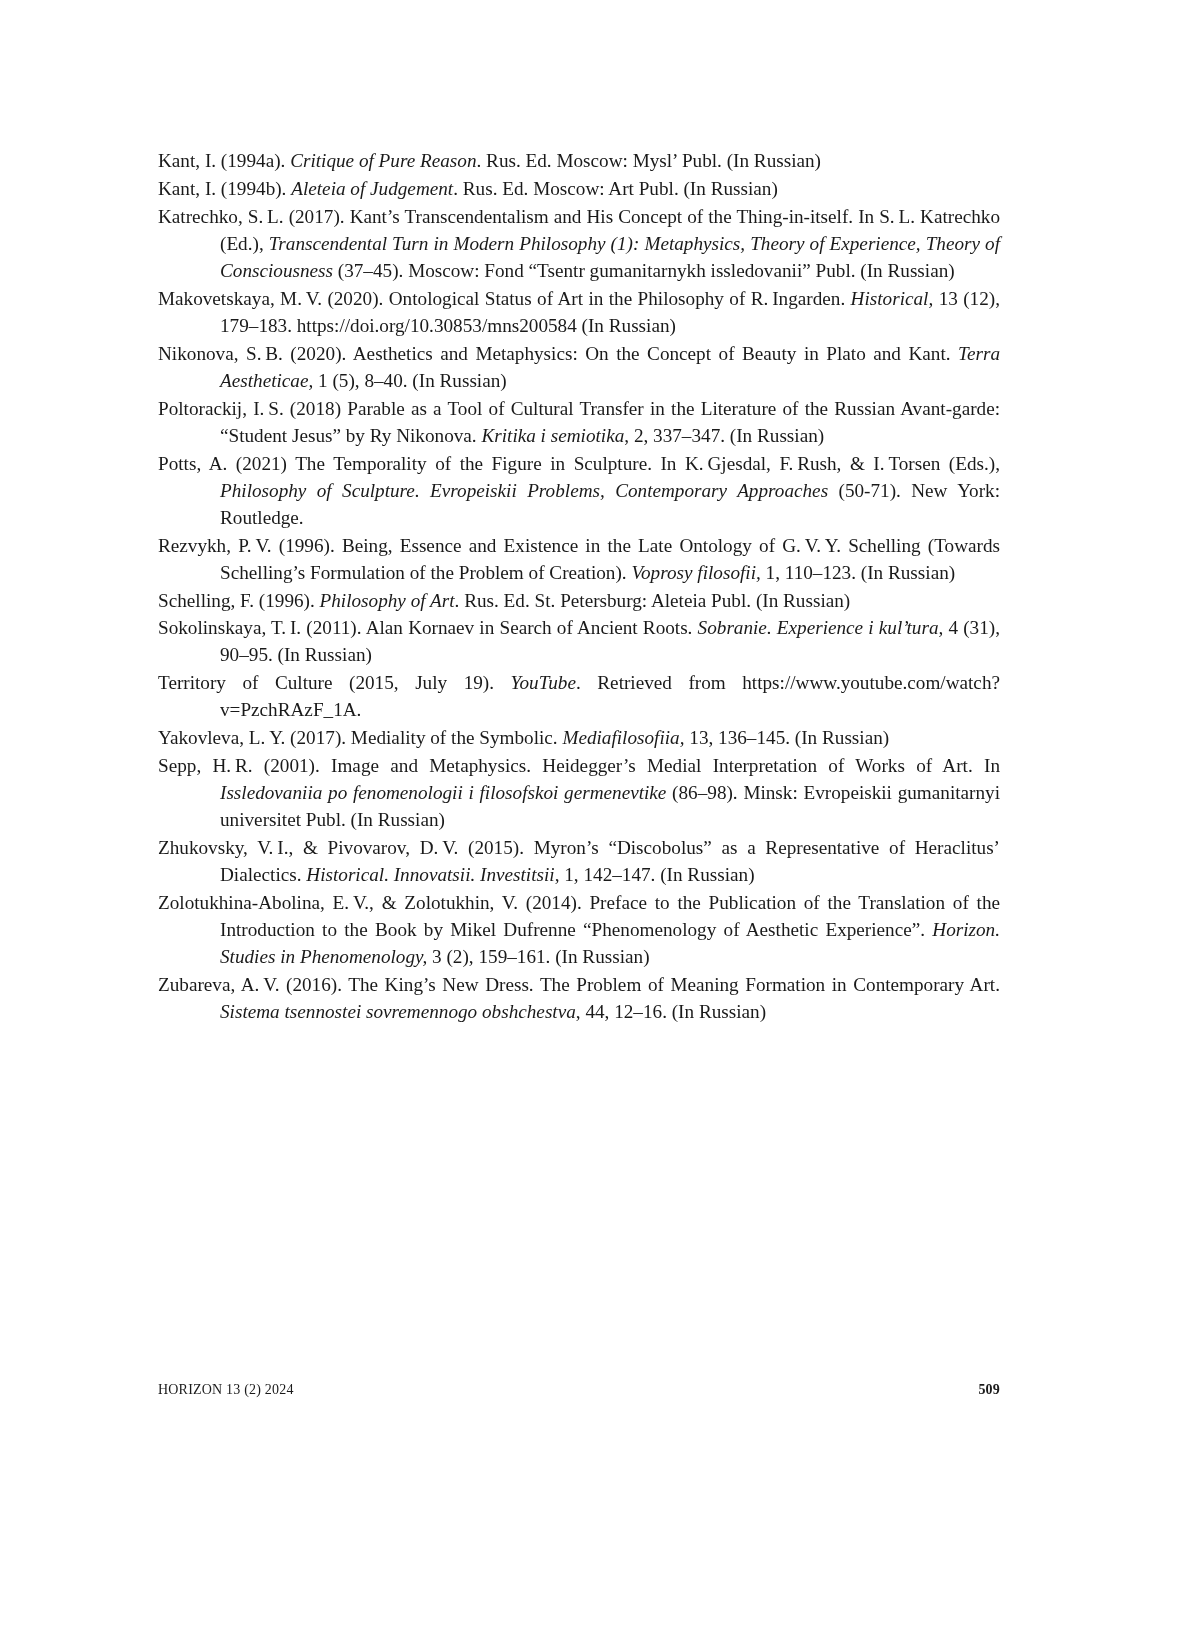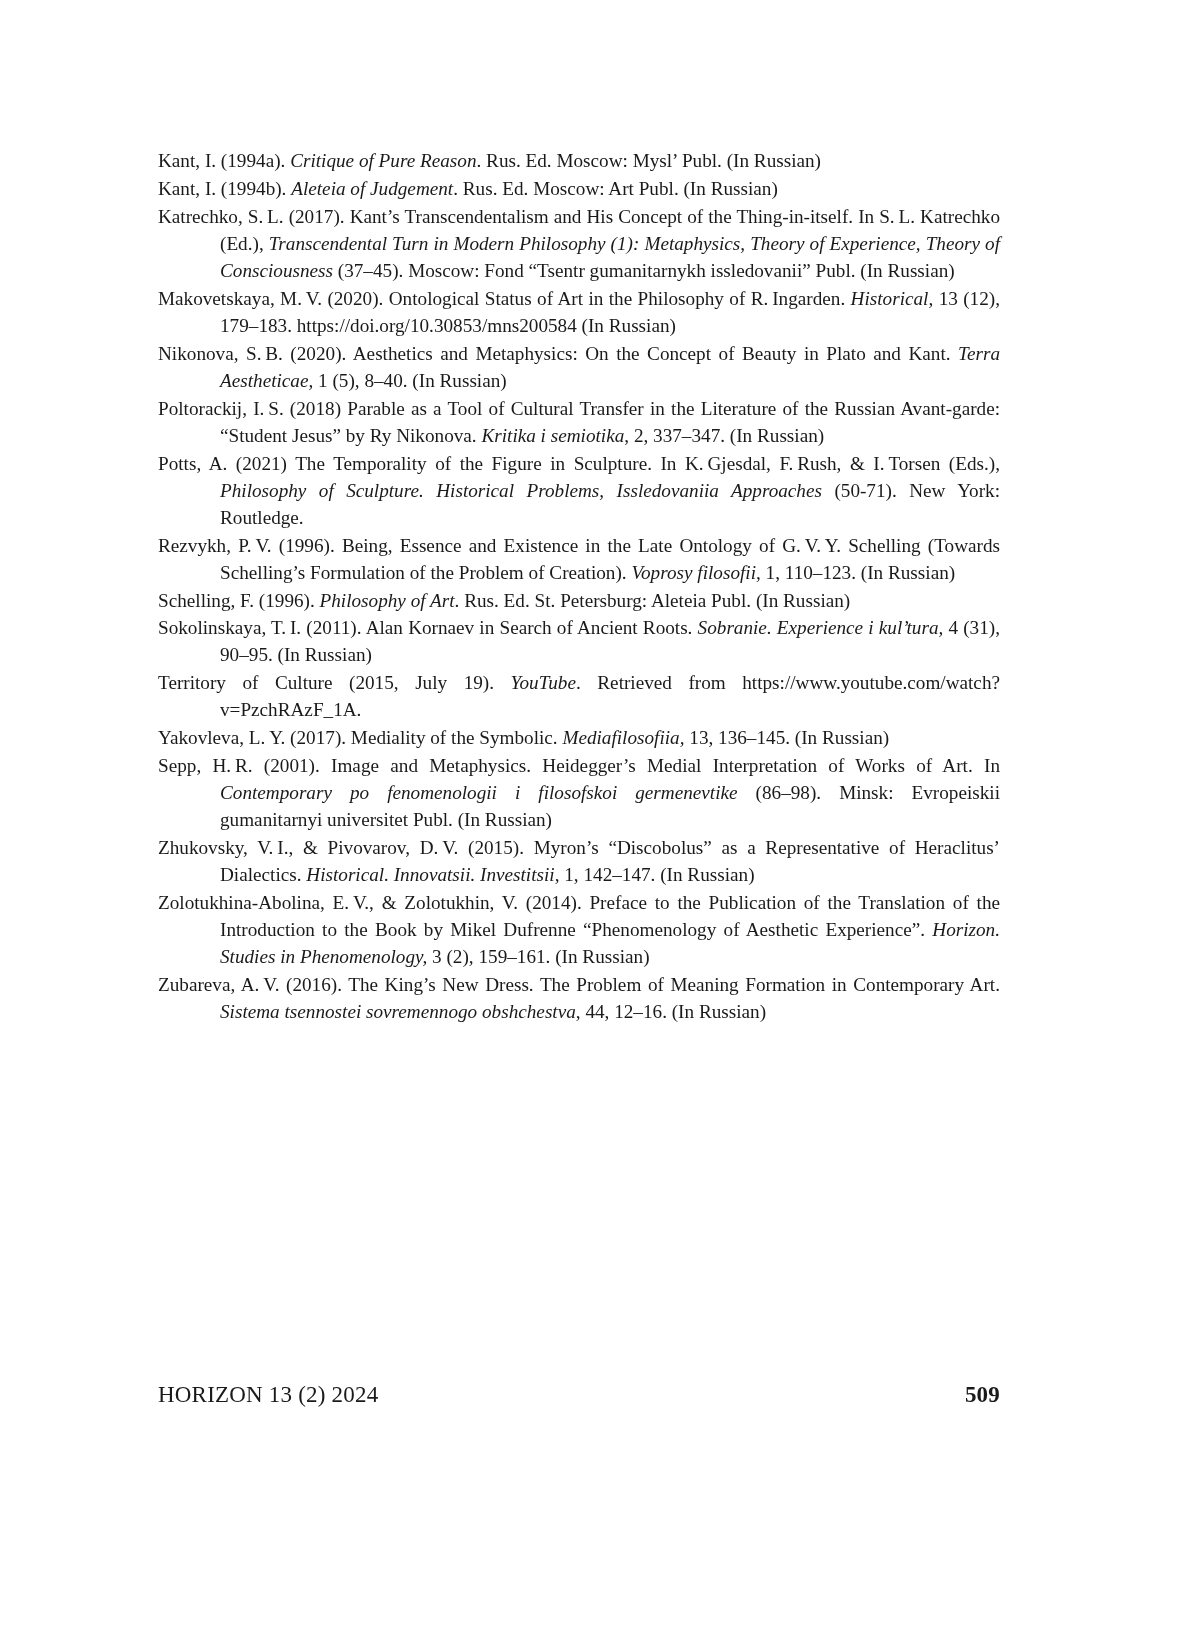--- a/index.html
+++ b/index.html
@@ -42,21 +42,21 @@
     font-style: italic;
   }
   .footer {
     position: absolute;
     left: 158px;
     top: 1382px;
     width: 842px;
     display: flex;
     justify-content: space-between;
     align-items: baseline;
-    font-size: 23px;
+    font-size: 14px;
     letter-spacing: 0.2px;
     gap: 36px;
   }
   .footer-left {
     font-family: "Liberation Serif", serif;
   }
   .footer-right {
     font-family: "Liberation Serif", serif;
     font-weight: bold;
   }
@@ -66,27 +66,27 @@
 
 <div class="page">
 
   <div class="content" id="reference-list">
       <p class="ref">Kant, I. (1994a). <i>Critique of Pure Reason</i>. Rus. Ed. Moscow: Mysl’ Publ. (In Russian)</p>
       <p class="ref">Kant, I. (1994b). <i>Aleteia of Judgement</i>. Rus. Ed. Moscow: Art Publ. (In Russian)</p>
       <p class="ref">Katrechko, S. L. (2017). Kant’s Transcendentalism and His Concept of the Thing-in-itself. In S. L. Katrechko (Ed.), <i>Transcendental Turn in Modern Philosophy (1): Metaphysics, Theory of Experience, Theory of Consciousness</i> (37–45). Moscow: Fond “Tsentr gumanitarnykh issledovanii” Publ. (In Russian)</p>
       <p class="ref">Makovetskaya, M. V. (2020). Ontological Status of Art in the Philosophy of R. Ingarden. <i>Historical,</i> 13 (12), 179–183. https://doi.org/10.30853/mns200584 (In Russian)</p>
       <p class="ref">Nikonova, S. B. (2020). Aesthetics and Metaphysics: On the Concept of Beauty in Plato and Kant. <i>Terra Aestheticae,</i> 1 (5), 8–40. (In Russian)</p>
       <p class="ref">Poltorackij, I. S. (2018) Parable as a Tool of Cultural Transfer in the Literature of the Russian Avant-garde: “Student Jesus” by Ry Nikonova. <i>Kritika i semiotika</i>, 2, 337–347. (In Russian)</p>
-      <p class="ref">Potts, A. (2021) The Temporality of the Figure in Sculpture. In K. Gjesdal, F. Rush, &amp; I. Torsen (Eds.), <i>Philosophy of Sculpture. Historical Problems, Issledovaniia Approaches</i> (50-71). New York: Routledge.</p>
+      <p class="ref">Potts, A. (2021) The Temporality of the Figure in Sculpture. In K. Gjesdal, F. Rush, &amp; I. Torsen (Eds.), <i>Philosophy of Sculpture. Evropeiskii Problems, Contemporary Approaches</i> (50-71). New York: Routledge.</p>
       <p class="ref">Rezvykh, P. V. (1996). Being, Essence and Existence in the Late Ontology of G. V. Y. Schelling (Towards Schelling’s Formulation of the Problem of Creation). <i>Voprosy filosofii,</i> 1, 110–123. (In Russian)</p>
       <p class="ref">Schelling, F. (1996). <i>Philosophy of Art</i>. Rus. Ed. St. Petersburg: Aleteia Publ. (In Russian)</p>
       <p class="ref">Sokolinskaya, T. I. (2011). Alan Kornaev in Search of Ancient Roots. <i>Sobranie. Experience i kul’tura,</i> 4 (31), 90–95. (In Russian)</p>
       <p class="ref">Territory of Culture (2015, July 19). <i>YouTube</i>. Retrieved from https://www.youtube.com/watch?v=PzchRAzF_1A.</p>
       <p class="ref">Yakovleva, L. Y. (2017). Mediality of the Symbolic. <i>Mediafilosofiia,</i> 13, 136–145. (In Russian)</p>
-      <p class="ref">Sepp, H. R. (2001). Image and Metaphysics. Heidegger’s Medial Interpretation of Works of Art. In <i>Contemporary po fenomenologii i filosofskoi germenevtike</i> (86–98). Minsk: Evropeiskii gumanitarnyi universitet Publ. (In Russian)</p>
+      <p class="ref">Sepp, H. R. (2001). Image and Metaphysics. Heidegger’s Medial Interpretation of Works of Art. In <i>Issledovaniia po fenomenologii i filosofskoi germenevtike</i> (86–98). Minsk: Evropeiskii gumanitarnyi universitet Publ. (In Russian)</p>
       <p class="ref">Zhukovsky, V. I., &amp; Pivovarov, D. V. (2015). Myron’s “Discobolus” as a Representative of Heraclitus’ Dialectics. <i>Historical. Innovatsii. Investitsii</i>, 1, 142–147. (In Russian)</p>
       <p class="ref">Zolotukhina-Abolina, E. V., &amp; Zolotukhin, V. (2014). Preface to the Publication of the Translation of the Introduction to the Book by Mikel Dufrenne “Phenomenology of Aesthetic Experience”. <i>Horizon. Studies in Phenomenology,</i> 3 (2), 159–161. (In Russian)</p>
       <p class="ref">Zubareva, A. V. (2016). The King’s New Dress. The Problem of Meaning Formation in Contemporary Art. <i>Sistema tsennostei sovremennogo obshchestva</i>, 44, 12–16. (In Russian)</p>
     </div>
 
   <div class="footer">
     <div class="footer-left">HORIZON 13 (2) 2024</div>
     <div class="footer-right">509</div>
   </div>
 

